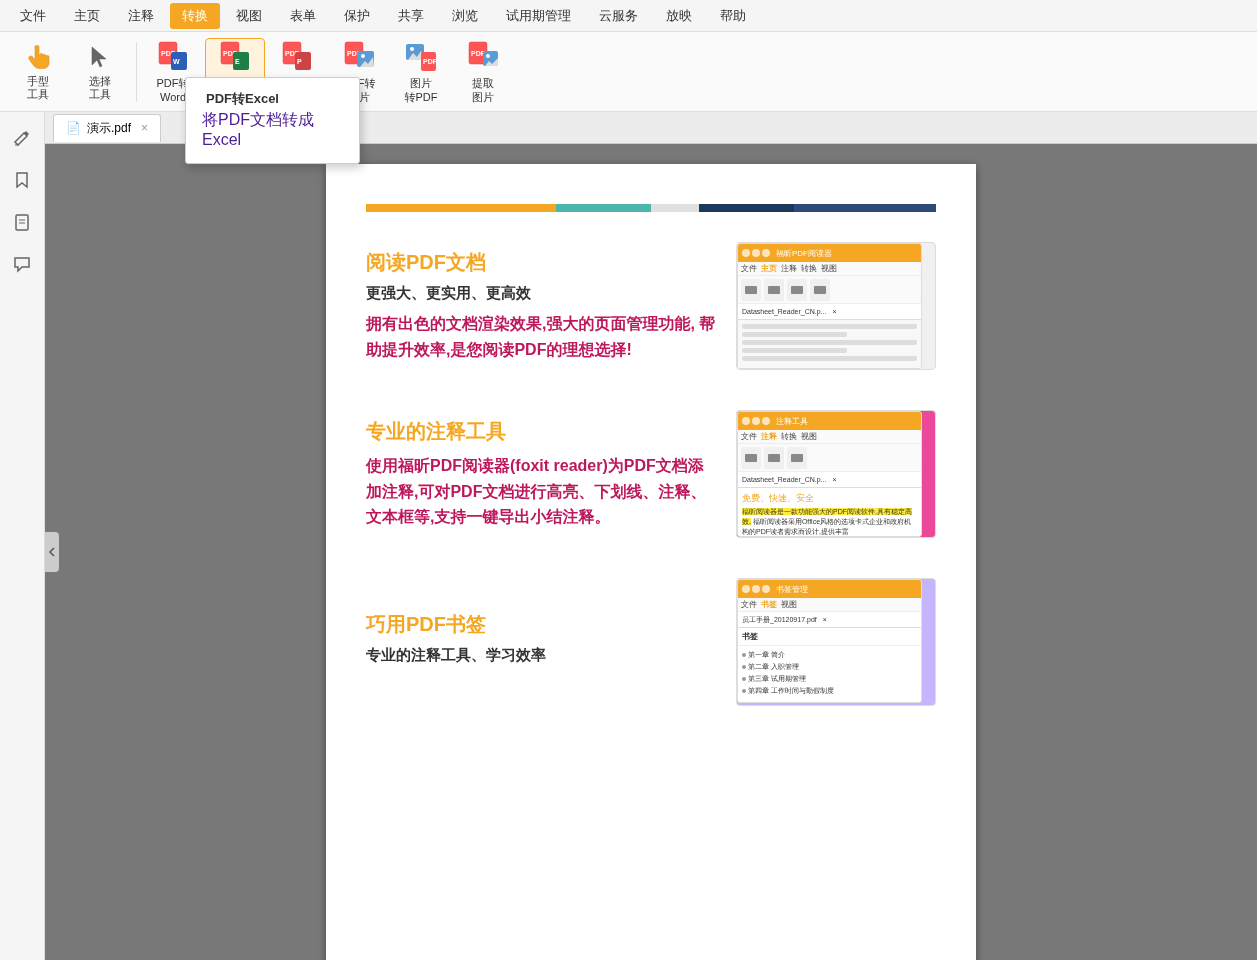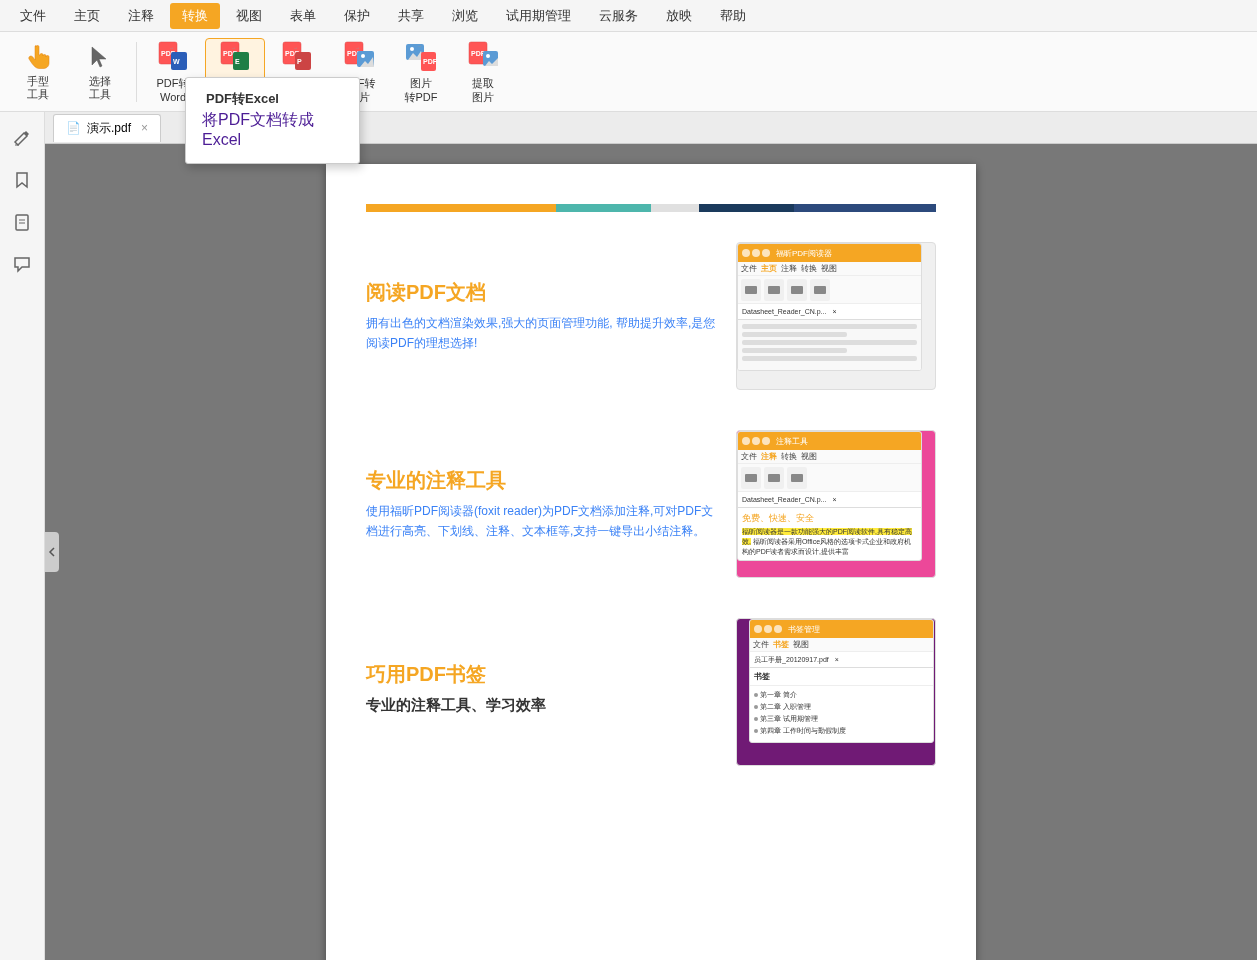--- a/index.html
+++ b/index.html
@@ -98,28 +98,28 @@
     }
     .pdf-color-bar .seg1 { flex: 2; background: #f5a623; }
     .pdf-color-bar .seg2 { flex: 1; background: #4db6ac; }
     .pdf-color-bar .seg3 { flex: 0.5; background: #e0e0e0; }
     .pdf-color-bar .seg4 { flex: 1; background: #1a3a5c; }
     .pdf-color-bar .seg5 { flex: 1.5; background: #2c4a7c; }
 
     .pdf-section { margin-bottom: 40px; display: flex; gap: 20px; align-items: center; }
     .pdf-section-text { flex: 1; }
     .pdf-section-img {
-      width: 200px; height: 148px; background: #f0f0f0; border: 1px solid #ddd;
+      width: 200px; height: 128px; background: #f0f0f0; border: 1px solid #ddd;
       border-radius: 4px; overflow: hidden; flex-shrink: 0;
       display: flex; flex-direction: column;
     }
 
     .pdf-title { font-size: 20px; font-weight: bold; color: #f5a623; margin-bottom: 8px; }
     .pdf-subtitle { font-size: 15px; font-weight: bold; color: #333; margin-bottom: 8px; }
-    .pdf-body { font-size: 12px; color: #3b82f6; line-height: 1.6; }
+    .pdf-body { font-size: 16px; color: #be185d; line-height: 1.6; font-weight: bold; }
 
     
     .mini-app {
       width: 185px; background: #fff; border: 1px solid #ddd; border-radius: 3px;
       font-size: 9px; overflow: hidden;
     }
     .mini-app-titlebar {
       height: 18px; background: #f5a623; display: flex; align-items: center;
       padding: 0 4px; gap: 2px;
     }
@@ -349,20 +349,21 @@
           <div class="seg1"></div>
           <div class="seg2"></div>
           <div class="seg3"></div>
           <div class="seg4"></div>
           <div class="seg5"></div>
         </div>
 
         <div class="pdf-section">
           <div class="pdf-section-text">
             <div class="pdf-title">阅读PDF文档</div>
+            <div class="pdf-subtitle">更强大、更实用、更高效</div>
             <div class="pdf-body">拥有出色的文档渲染效果,强大的页面管理功能,
 帮助提升效率,是您阅读PDF的理想选择!</div>
           </div>
 
           <div class="pdf-section-img">
             <div class="mini-app">
               <div class="mini-app-titlebar">
                 <div class="dot"></div>
                   <div class="dot"></div>
                   <div class="dot"></div>
@@ -449,21 +450,21 @@
             </div>
           </div>
         </div>
 
         <div class="pdf-section">
           <div class="pdf-section-text">
             <div class="pdf-title">巧用PDF书签</div>
             <div class="pdf-subtitle">专业的注释工具、学习效率</div>
           </div>
 
-          <div class="pdf-section-img" style="background:#701a75;padding-left:12px;">
+          <div class="pdf-section-img" style="background:#c4b5fd;">
             <div class="mini-app-annot">
               <div class="mini-app-titlebar">
                 <div class="dot"></div>
                   <div class="dot"></div>
                   <div class="dot"></div>
                 <span style="color:white;font-size:8px;margin-left:4px;">书签管理</span>
               </div>
               <div class="mini-app-menubar">
                 <span>文件</span>
                   <span class="active-tab">书签</span>

